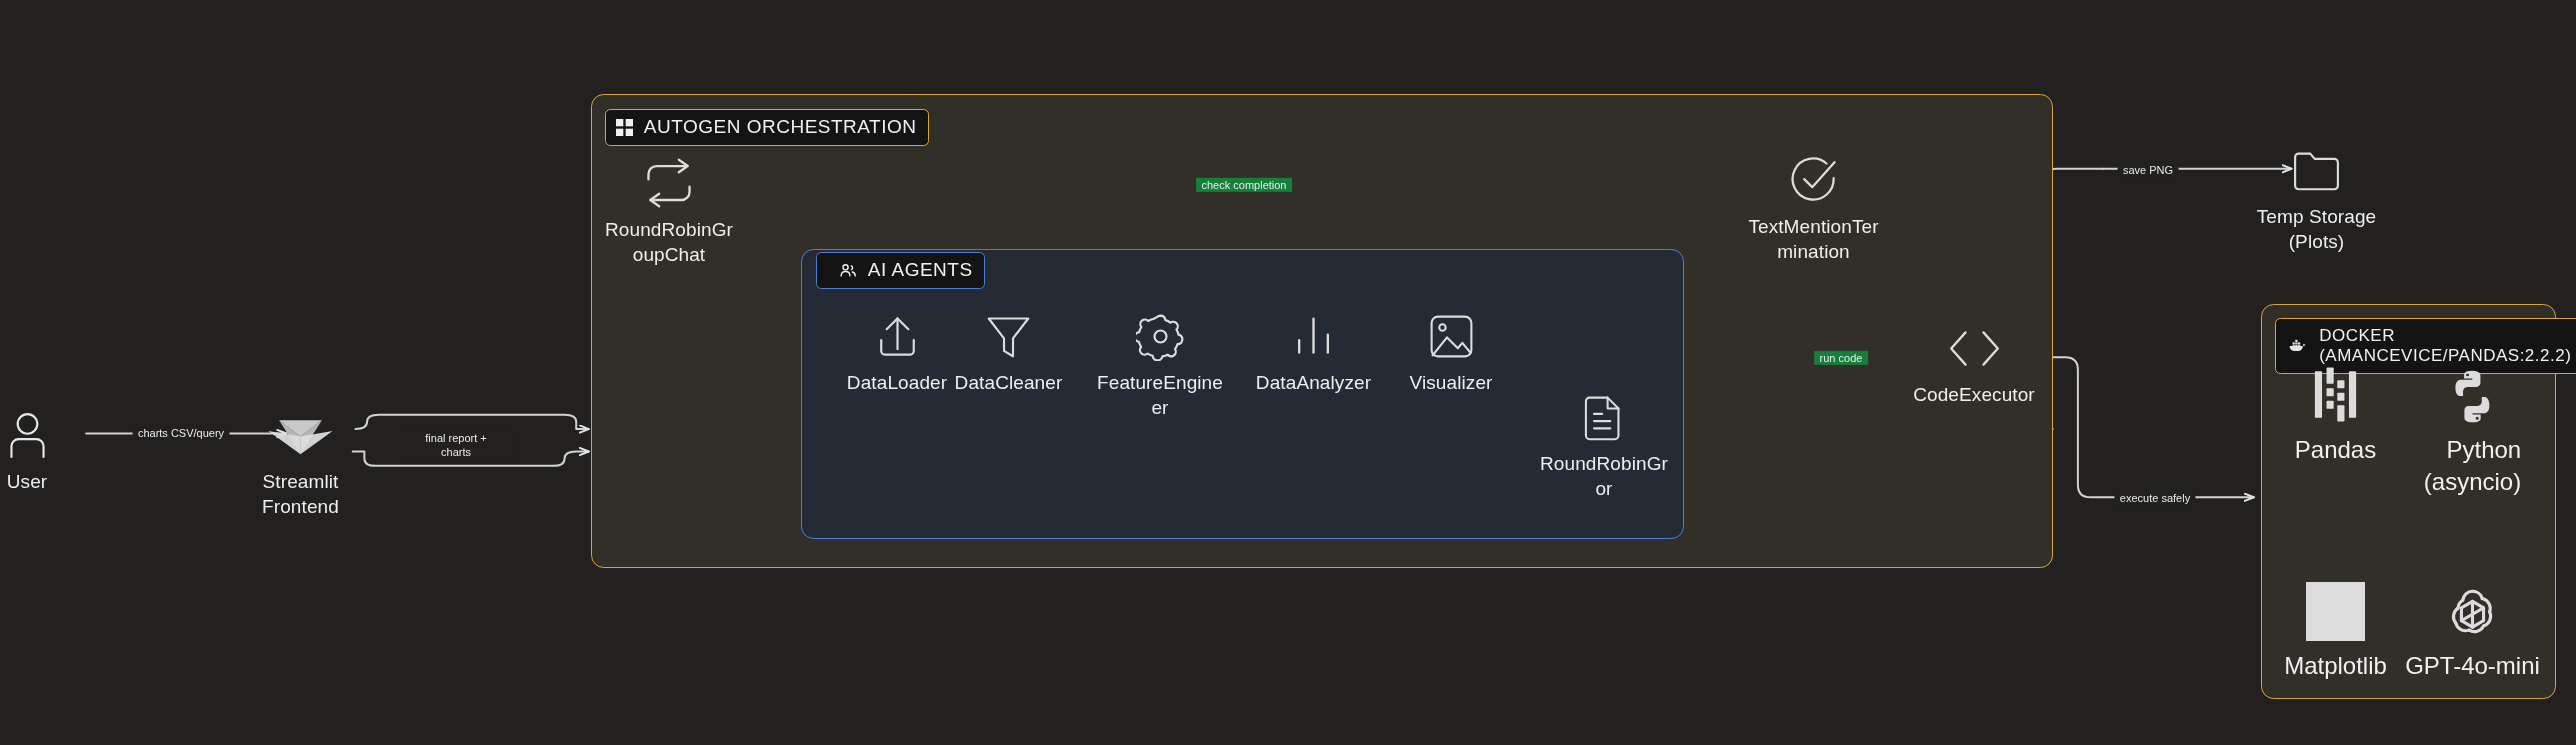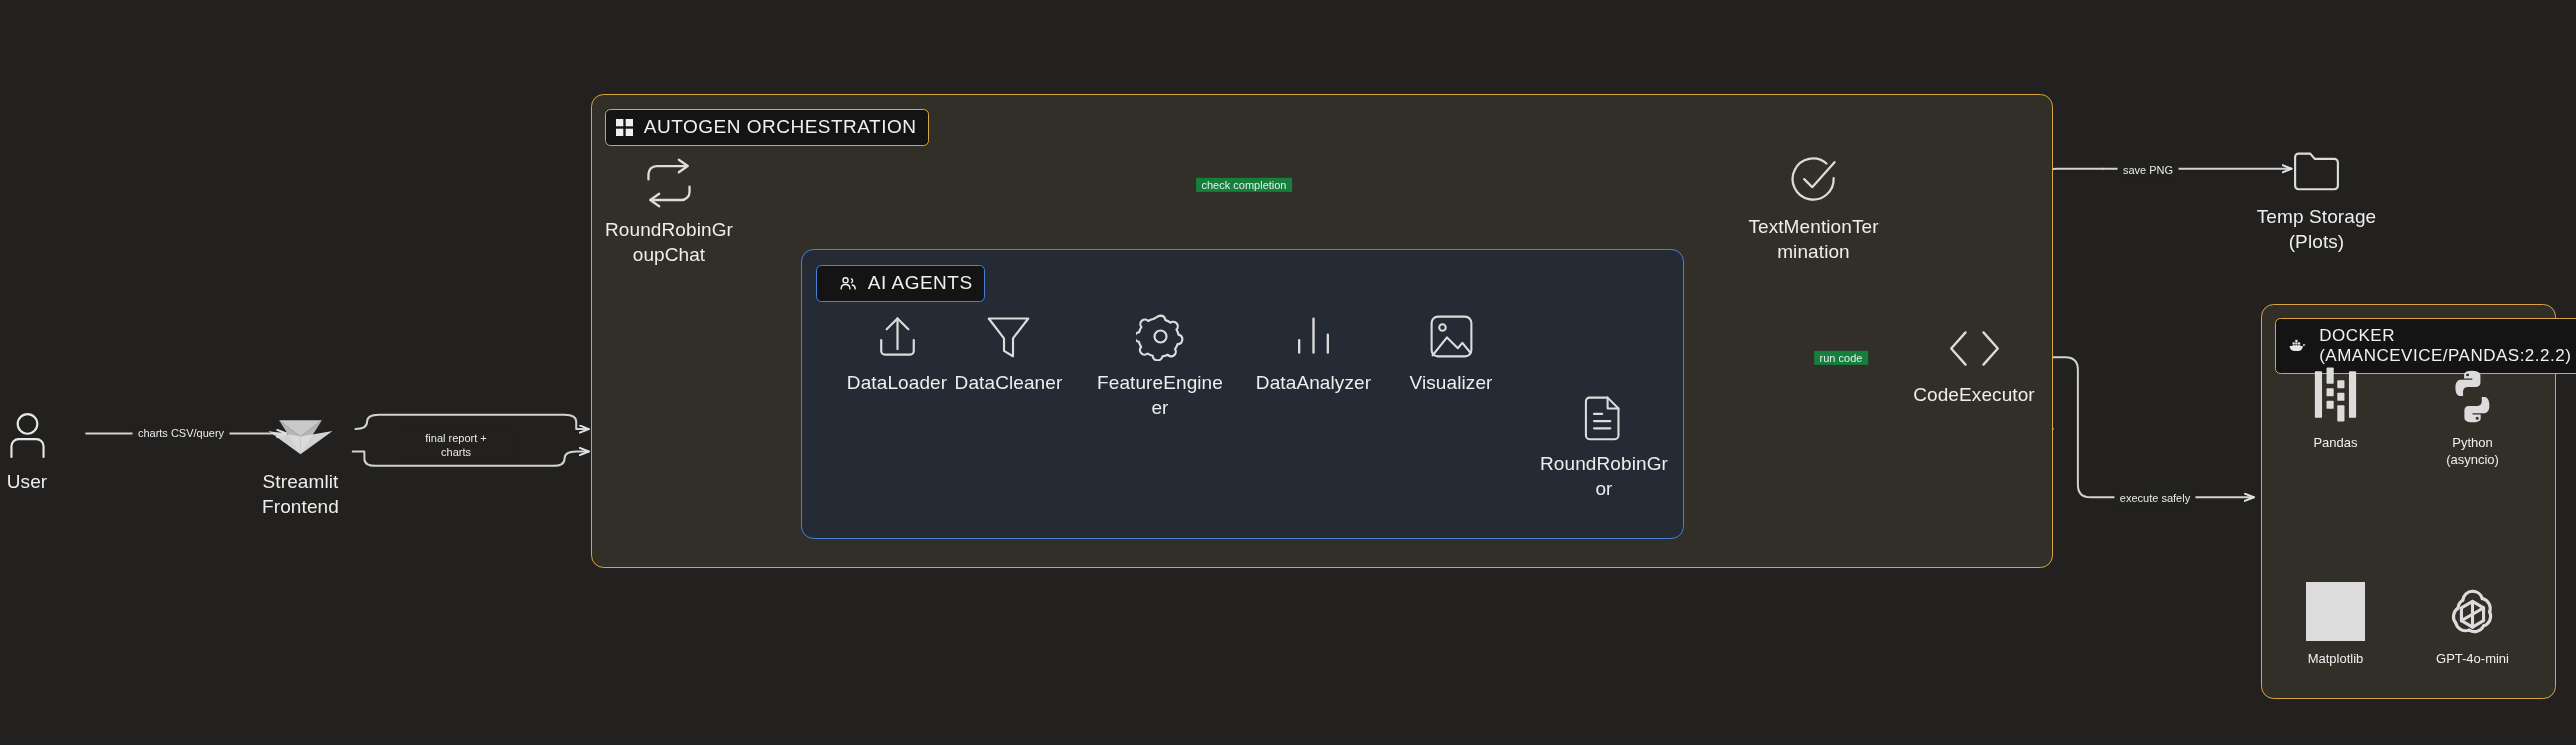--- a/index.html
+++ b/index.html
@@ -41,21 +41,21 @@
     background:#22211f;padding:0 5.4px;white-space:nowrap;
   }
   .edge-label.on-amber{background:#15803d;}
   .edge-label.two{white-space:normal;width:108px;}
 
   .tool{
     position:absolute;display:flex;flex-direction:column;align-items:center;
     width:135px;margin-left:-67px;
   }
   .tool .ico{height:77px;display:flex;align-items:flex-end;justify-content:center;}
-  .tool .cap{margin-top:9px;font-size:13px;line-height:1.32;text-align:center;color:#f0f0f0;}
+  .tool .cap{margin-top:9px;font-size:24px;line-height:1.32;text-align:right;color:#f0f0f0;}
 </style>
 </head>
 <body>
 
 <div id="canvas">
 
   <svg class="wires" viewBox="0 0 2868 830" xmlns="http://www.w3.org/2000/svg">
     <defs>
       <marker id="ah" markerWidth="14" markerHeight="14" refX="11" refY="5" orient="auto" markerUnits="userSpaceOnUse">
         <path d="M1,1 L11,5 L1,9" fill="none" stroke="#e2e2e2" stroke-width="2.2" stroke-linecap="round" stroke-linejoin="round"></path>
@@ -105,21 +105,21 @@
         <rect x="11.4" y="0" width="8.6" height="8.6" fill="#f0f0f0"></rect>
         <rect x="0" y="11.4" width="8.6" height="8.6" fill="#f0f0f0"></rect>
         <rect x="11.4" y="11.4" width="8.6" height="8.6" fill="#f0f0f0"></rect>
       </svg>
     </span>
     <span>AUTOGEN ORCHESTRATION</span>
   </div>
 
   <div class="group" style="left:801px;top:249px;width:883px;height:290px;border:1.6px solid #4c7fd6;background:#252b35;">
   </div>
-  <div class="grp-label" style="left:816px;top:265px;border:1.3px solid #4c7fd6;padding-left:22px;">
+  <div class="grp-label" style="left:816px;top:252px;border:1.3px solid #4c7fd6;padding-left:22px;">
     <span style="display:inline-block;width:18px;height:18px;">
       <svg width="18" height="18" viewBox="0 0 22 22" fill="none" stroke="#f0f0f0" stroke-width="1.7" stroke-linecap="round" stroke-linejoin="round">
         <circle cx="8" cy="6.5" r="3.1"></circle>
         <path d="M2.6 17 C2.6 13.4 5 11.6 8 11.6 C11 11.6 13.4 13.4 13.4 17"></path>
         <path d="M15.2 4.6 a2.6 2.6 0 0 1 0 4.6"></path>
         <path d="M16.2 12.2 c2.4 .5 3.6 2.2 3.6 4.8"></path>
       </svg>
     </span>
     <span>AI AGENTS</span>
   </div>

